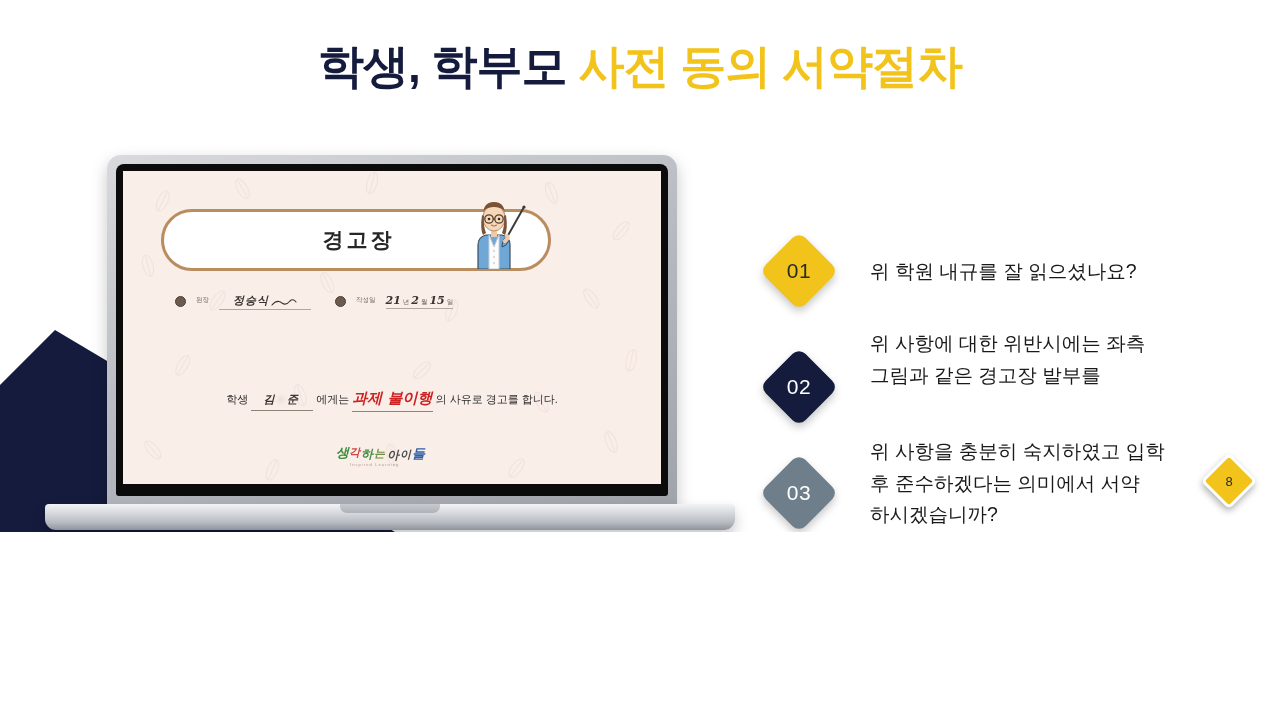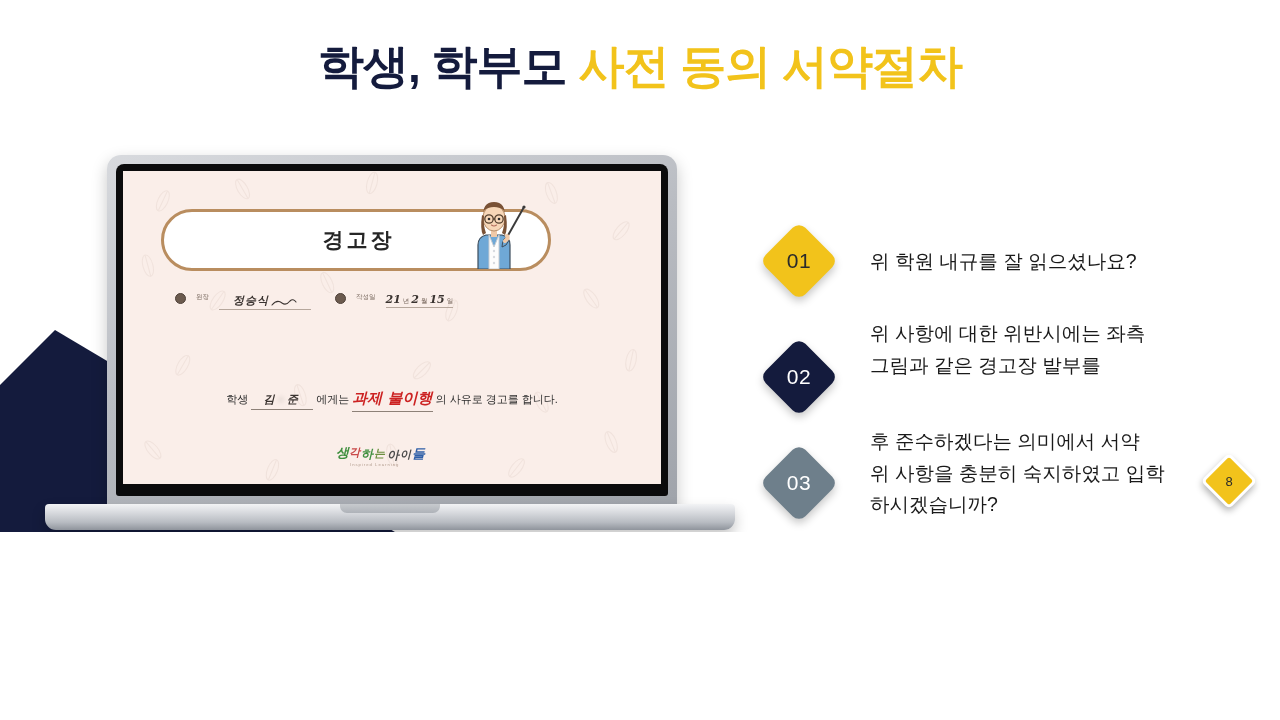--- a/index.html
+++ b/index.html
@@ -118,21 +118,21 @@
   }
 
   .cert-fields {
     position: absolute;
     left: 52px; top: 122px;
     width: 370px;
     display: flex;
     gap: 24px;
     font-size: 7px;
   }
-  .field { display: flex; align-items: flex-start; gap: 10px; }
+  .field { display: flex; align-items: center; gap: 10px; }
   .badge-ic {
     width: 11px; height: 11px;
     border-radius: 50%;
     background: #6b5a4e;
     border: 1px solid #4d4038;
     flex: 0 0 auto;
     margin-bottom: 1px;
   }
   .field-label { color: #7a6a60; font-size: 6.5px; margin-bottom: 2px; white-space: nowrap; }
   .field-line {
@@ -177,39 +177,39 @@
     font-style: italic; font-weight: bold;
     font-size: 15px;
   }
   .cert-body .blank {
     display: inline-block;
     border-bottom: 1px solid #8d8178;
     min-width: 62px;
     text-align: center;
   }
   .blur-name {
-    font-family: Liberation Serif, serif;
+    font-family: Liberation Mono, monospace;
     font-style: italic; font-weight: bold;
     color: #3a3330;
     letter-spacing: 3px;
   }
   .blur-name .masked {
     filter: blur(2.2px);
     color: #a89f99;
   }
   .cert-logo {
     position: absolute;
     left: 0; right: 0; top: 272px;
     text-align: center;
   }
 
   
   #steps {
     position: absolute;
-    left: 760px; top: 222px;
+    left: 760px; top: 232px;
     width: 500px;
     z-index: 5;
   }
   .step { position: relative; display: flex; align-items: flex-start; }
   .step-marker {
     position: relative;
     flex: 0 0 auto;
     width: 78px; height: 78px;
   }
   .diamond {
@@ -478,22 +478,22 @@
         <div>그림과 같은 경고장 발부를</div>
       </div>
     </div>
 
     <div class="step" id="step-2">
       <div class="step-marker">
         <div class="diamond" style="background:#6E7F8B"></div>
         <div class="step-num" style="color:#ffffff">03</div>
       </div>
       <div class="step-text">
+        <div>위 사항을 충분히 숙지하였고 입학</div>
         <div>후 준수하겠다는 의미에서 서약</div>
-        <div>위 사항을 충분히 숙지하였고 입학</div>
         <div>하시겠습니까?</div>
       </div>
     </div>
 
   </div>
 
   <div id="page-badge">
     <div class="pb-dia"></div>
     <div class="pb-num">8</div>
   </div>

